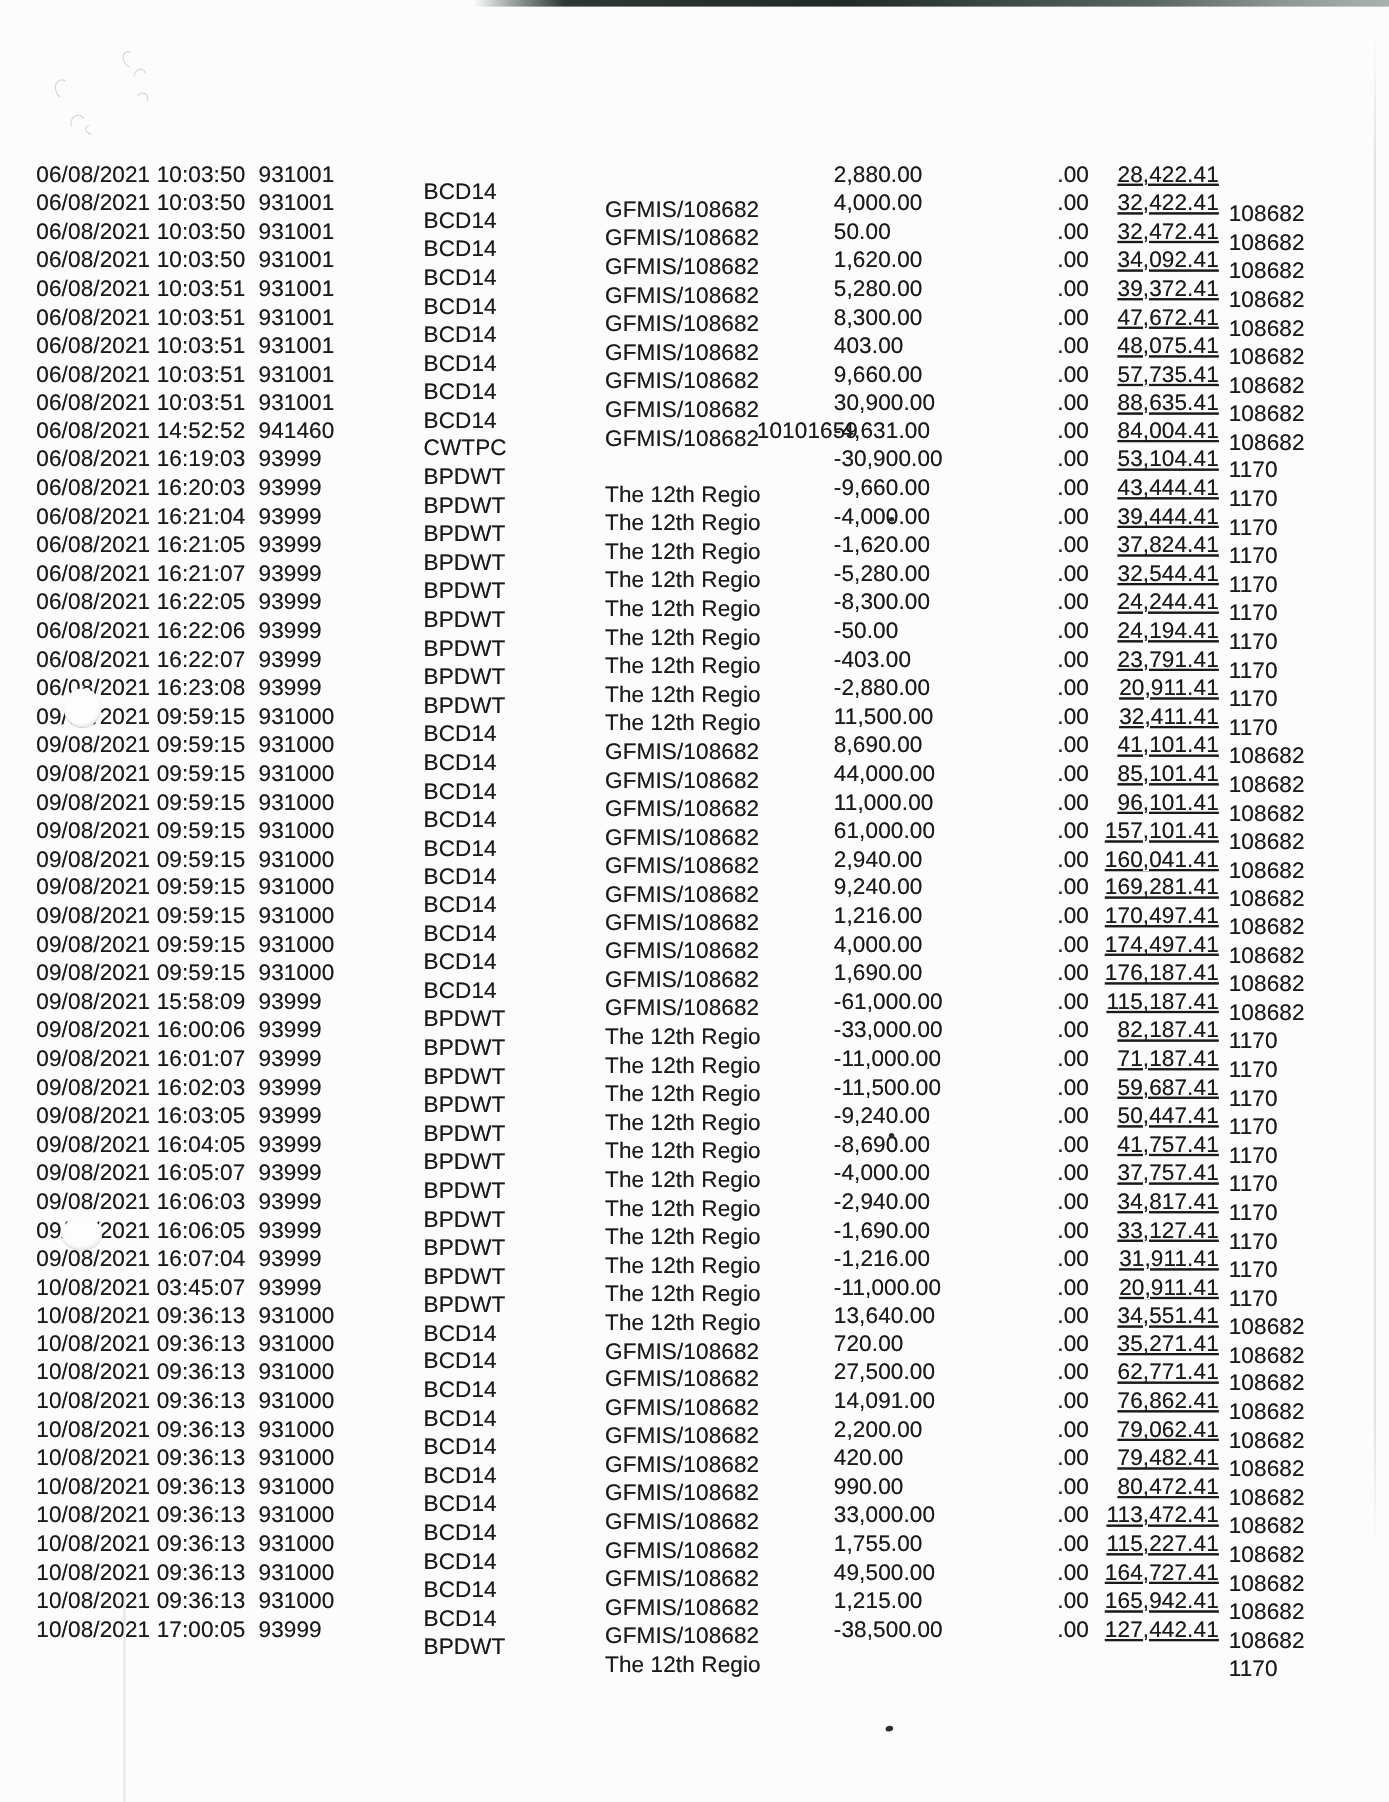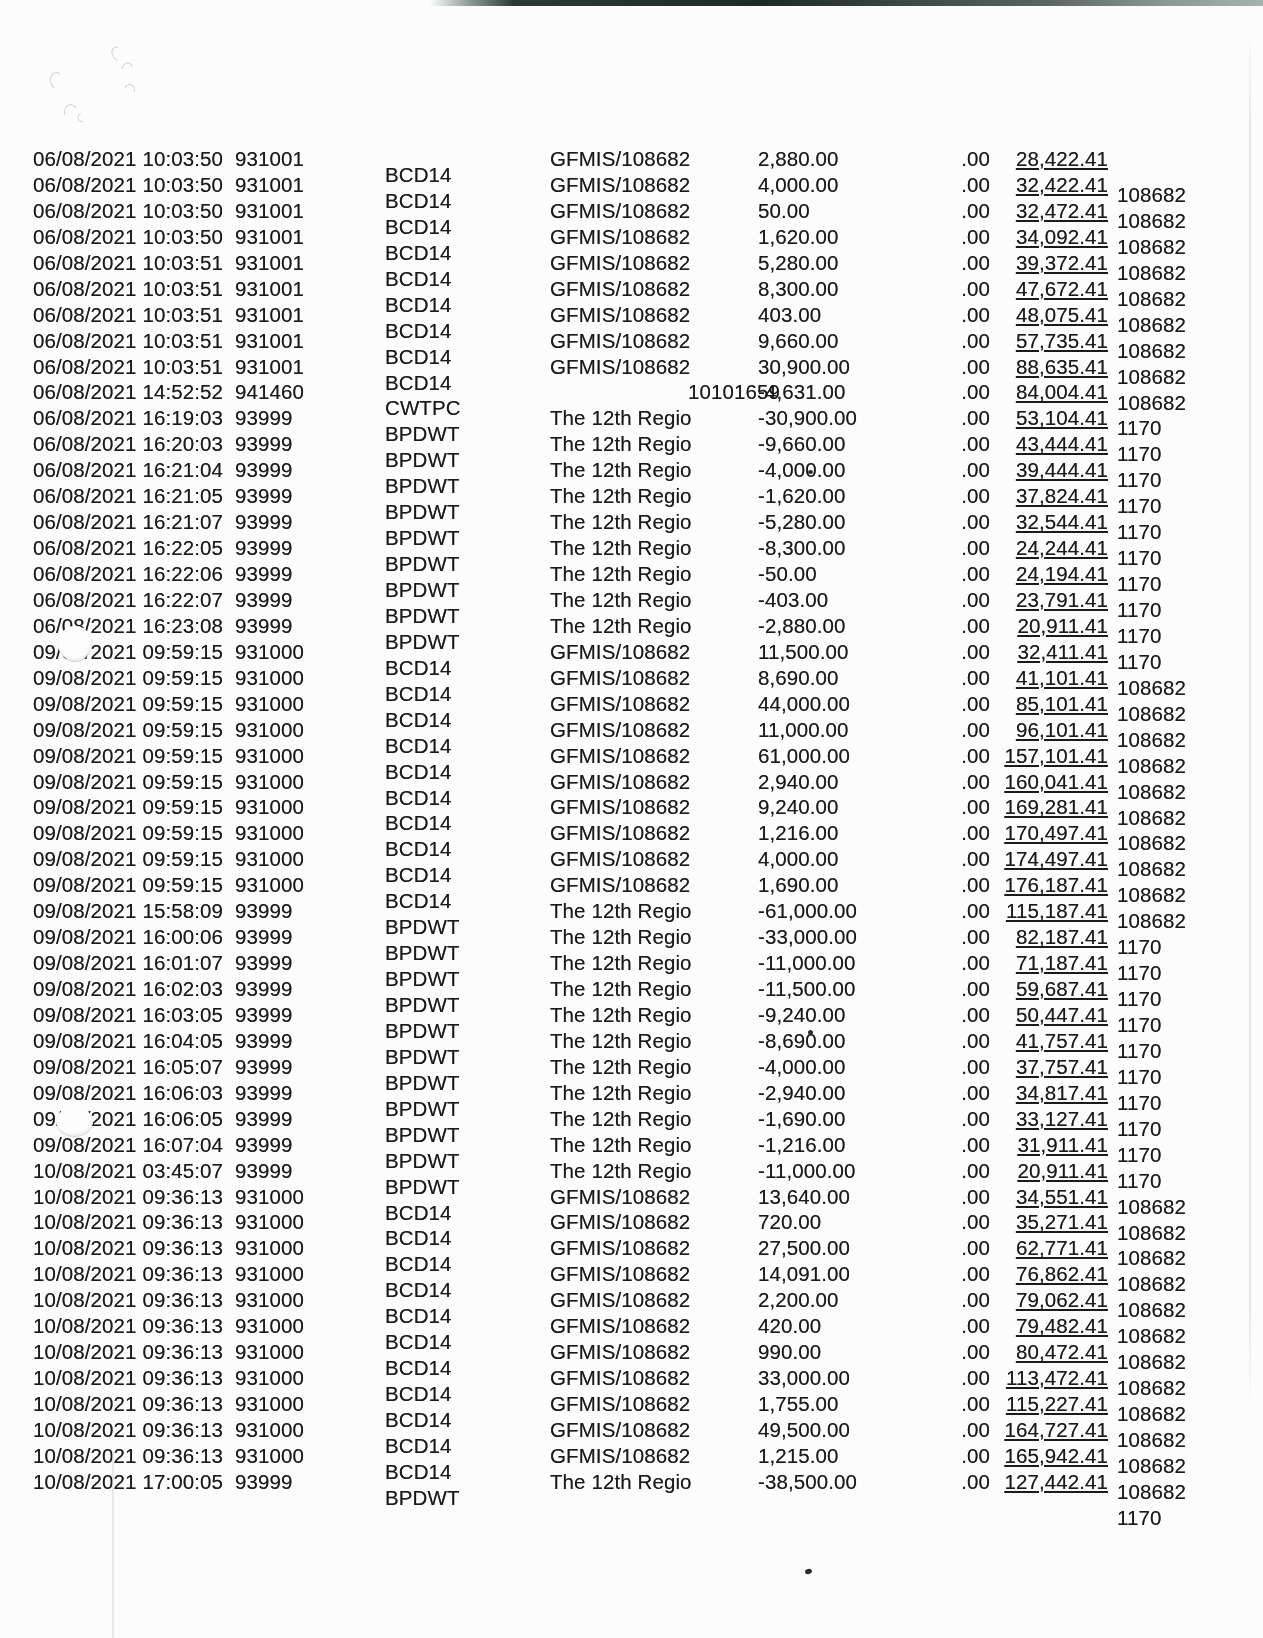--- a/index.html
+++ b/index.html
@@ -27,21 +27,21 @@
 
   
   .rows{position:absolute;top:147px;left:0;width:1263px;}
   .row{position:relative;height:25.95px;font-size:20.5px;color:#1a1a1a;
        white-space:nowrap;letter-spacing:0.1px;
        text-shadow:0 0 0.5px rgba(25,25,25,0.6);padding-left:33px;}
   .f{position:absolute;top:0;}
   .f-datetime{left:33px;}
   .f-code{left:235px;text-align:right;}
   .f-type{left:385px;margin-top:16px;}
-  .f-desc{left:550px;}
+  .f-desc{left:550px;margin-top:32px;}
   .f-ref{left:688px;}
   .f-amount{left:758px;width:185px;text-align:left;}
   .f-zero{left:946px;width:44px;text-align:right;}
   .f-balance{left:996px;width:112px;text-align:right;text-decoration:underline;}
   .f-suffix{left:1117px;margin-top:36px;}
 
   
   .blob{position:absolute;background:#fdfdfd;border-radius:50%;}
   .blob1{left:58px;top:626px;width:34px;height:35px;
          box-shadow:0 1px 0 rgba(160,164,168,0.45), inset -1px -2px 2px rgba(200,203,206,0.35);}

